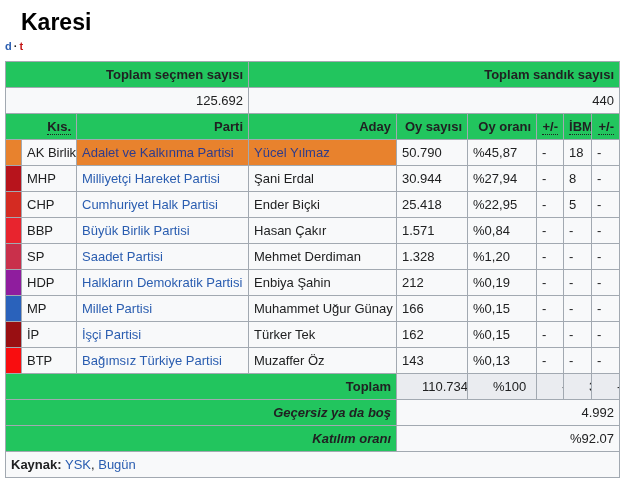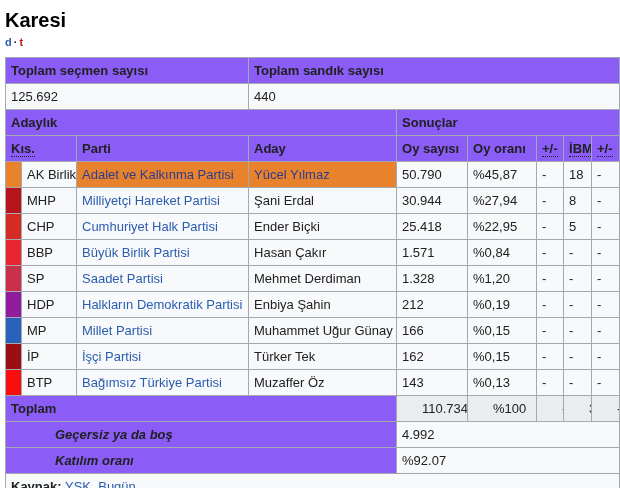--- a/index.html
+++ b/index.html
@@ -2,38 +2,38 @@
 <html><head>
 <meta charset="utf-8">
 <style>
   html,body{margin:0;padding:0;background:#fff;}
   body{
     width:620px;height:488px;overflow:hidden;
     font-family:"Liberation Sans","DejaVu Sans",sans-serif;
     color:#202122;font-size:13px;
   }
   .wrap{padding:6px 3px 0 5px;}
-  .page-title{font-size:20px;font-weight:700;margin:2px 0 0 0;line-height:1.25;color:#000;}
+  .page-title{font-size:23px;font-weight:700;margin:2px 0 0 16px;line-height:1.25;color:#000;}
   .tpl-links{margin-top:4px;font-size:11px;font-weight:700;line-height:1;}
   .tpl-links a{text-decoration:none;cursor:pointer;}
   .tpl-links .d{color:#2a5db0;}
   .tpl-links .t{color:#c41616;}
   .tpl-links .sep{color:#202122;padding:0 2px;}
 
   table.results{
     border-collapse:collapse;margin-top:9px;background:#f8f9fa;
     table-layout:fixed;width:614px;font-size:13px;
   }
   .results th,.results td{
     border:1px solid #a2a9b1;padding:3px 5px;line-height:19px;
     overflow:hidden;white-space:nowrap;
   }
-  .results th{background:#8b5cf6;font-weight:700;text-align:left;color:#202122;}
+  .results th{background:#22c55e;font-weight:700;text-align:right;color:#202122;}
   .results td{text-align:left;background:#f8f9fa;}
-  td.center{text-align:left;}
+  td.center{text-align:right;}
   .dotted{border-bottom:1px dotted #202122;padding-bottom:0px;}
   a.lnk{color:#2a5db0;text-decoration:none;cursor:pointer;}
   td.swatch{padding:0;}
   td.win a.lnk{color:#2f3c8c;}
   td.graybg{background:#eaecf0;padding-left:25px;}
   .ital{font-style:italic;margin-left:44px;}
   td.source-cell{font-size:13px;}
   td.source-cell b{color:#202122;}
 </style>
 </head>
@@ -61,24 +61,20 @@
     <thead>
       <tr>
         <th colspan="3">Toplam seçmen sayısı</th>
         <th colspan="6">Toplam sandık sayısı</th>
       </tr>
       <tr>
         <td colspan="3" class="center">125.692</td>
         <td colspan="6" class="center">440</td>
       </tr>
       <tr>
-        <th colspan="4">Adaylık</th>
-        <th colspan="5">Sonuçlar</th>
-      </tr>
-      <tr>
         <th colspan="2"><span class="dotted">Kıs.</span></th>
         <th>Parti</th>
         <th>Aday</th>
         <th>Oy sayısı</th>
         <th>Oy oranı</th>
         <th><span class="dotted">+/-</span></th>
         <th><span class="dotted">İBM</span></th>
         <th><span class="dotted">+/-</span></th>
       </tr>
     </thead>

